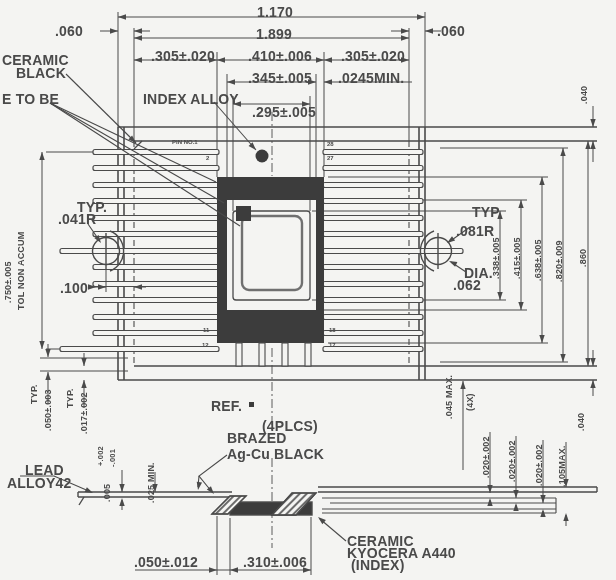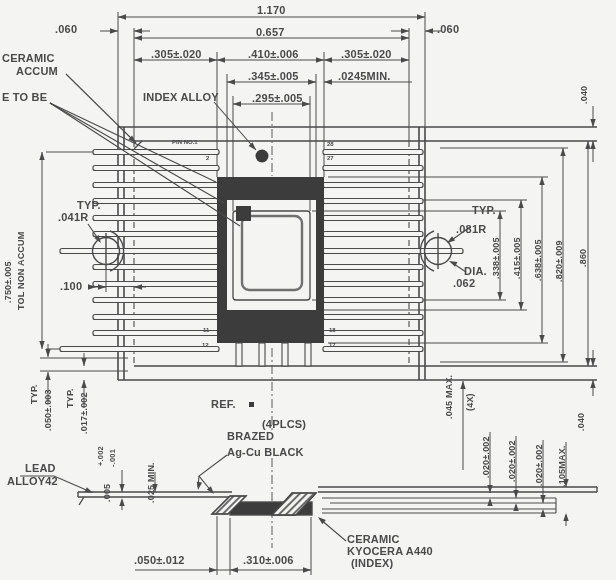--- a/index.html
+++ b/index.html
@@ -1,19 +1,19 @@
 <!DOCTYPE html>
 <html><head>
 <meta charset="utf-8">
 <style>
   html,body{margin:0;padding:0;background:#e8e8e6;}
   #stage{position:relative;width:616px;height:580px;background:var(--bg,#f4f4f2);
     font-family:"Liberation Sans",sans-serif;overflow:hidden;}
   #stage svg{position:absolute;left:0;top:0;}
-  .t{position:absolute;font-size:11px;font-weight:bold;color:var(--ink,#4a4a4a);
+  .t{position:absolute;font-size:14px;font-weight:bold;color:var(--ink,#4a4a4a);
      letter-spacing:.2px;white-space:nowrap;line-height:1;}
   .v{position:absolute;font-size:9px;font-weight:bold;color:var(--ink,#4a4a4a);
      letter-spacing:.2px;white-space:nowrap;line-height:1;
      transform:rotate(-90deg);transform-origin:0 0;}
   .t6{font-size:6px;letter-spacing:0;}
   .t8{font-size:7.5px;}
 </style>
 </head>
 <body>
 
@@ -262,31 +262,31 @@
         <path d="M0,0 L-8,-2.7 L-8,2.7 Z" transform="translate(449,261) rotate(205)" fill="#4a4a4a"></path>
         <path d="M0,0 L-8,-2.7 L-8,2.7 Z" transform="translate(93,493) rotate(25)" fill="#4a4a4a"></path>
         <path d="M0,0 L-8,-2.7 L-8,2.7 Z" transform="translate(214,494) rotate(50)" fill="#4a4a4a"></path>
         <path d="M0,0 L-8,-2.7 L-8,2.7 Z" transform="translate(198,490) rotate(100)" fill="#4a4a4a"></path>
         <path d="M0,0 L-8,-2.7 L-8,2.7 Z" transform="translate(318,517) rotate(220)" fill="#4a4a4a"></path>
       </g>
 </svg>
 
 <div class="t" style="left:55px;top:24px">.060</div>
 <div class="t" style="left:257px;top:5px">1.170</div>
-<div class="t" style="left:256px;top:27px">0.657</div>
+<div class="t" style="left:256px;top:27px">1.899</div>
 <div class="t" style="left:437px;top:24px">.060</div>
 <div class="t" style="left:151px;top:49px">.305±.020</div>
 <div class="t" style="left:248px;top:49px">.410±.006</div>
 <div class="t" style="left:341px;top:49px">.305±.020</div>
 <div class="t" style="left:248px;top:71px">.345±.005</div>
 <div class="t" style="left:338px;top:71px">.0245MIN.</div>
-<div class="t" style="left:252px;top:93px">.295±.005</div>
+<div class="t" style="left:252px;top:105px">.295±.005</div>
 
 <div class="t" style="left:2px;top:53px">CERAMIC</div>
-<div class="t" style="left:16px;top:66px">ACCUM</div>
+<div class="t" style="left:16px;top:66px">BLACK</div>
 <div class="t" style="left:2px;top:92px">E TO BE</div>
 <div class="t" style="left:143px;top:92px">INDEX ALLOY</div>
 
 <div class="t t6" style="left:172px;top:139px">PIN NO.1</div>
 <div class="t t6" style="left:206px;top:155px">2</div>
 <div class="t t6" style="left:327px;top:141px">28</div>
 <div class="t t6" style="left:327px;top:155px">27</div>
 <div class="t t6" style="left:329px;top:327px">18</div>
 <div class="t t6" style="left:329px;top:342px">17</div>
 <div class="t t6" style="left:203px;top:327px">11</div>

